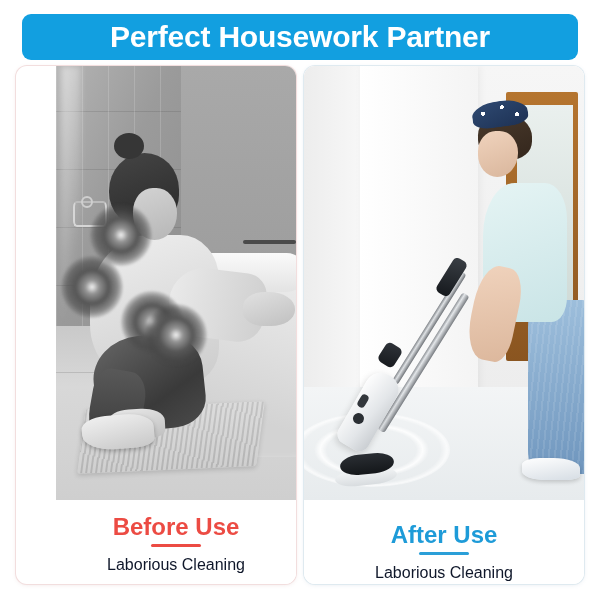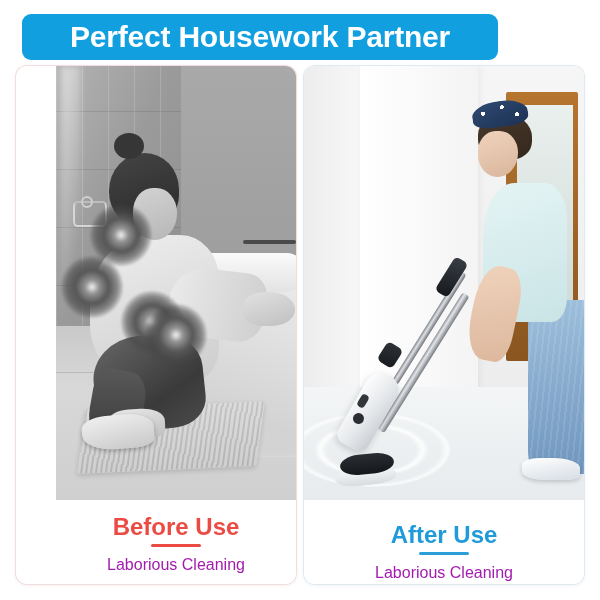--- a/index.html
+++ b/index.html
@@ -9,21 +9,21 @@
     background:#ffffff;
     font-family:"Liberation Sans", sans-serif;
     overflow:hidden;
   }
 
   #page { position:relative; width:600px; height:600px; background:#fff; }
 
   
   .banner {
     position:absolute; left:22px; top:14px;
-    width:476px; height:46px;
+    width:556px; height:46px;
     background:#129FE0;
     border-radius:9px;
     display:flex; align-items:center; justify-content:center;
   }
   .banner-title {
     color:#ffffff;
     font-size:30px;
     font-weight:bold;
     letter-spacing:-0.2px;
     white-space:nowrap;
@@ -329,21 +329,21 @@
     display:flex; flex-direction:column;
     align-items:center; justify-content:center;
     padding-top:4px;
   }
   .cap-title { font-size:24px; font-weight:bold; line-height:1.05; }
   .cap-title.red  { color:#EC4B43; }
   .cap-title.blue { color:#1E9BD8;margin-top:16px; }
   .cap-rule { width:50px; height:3px; border-radius:2px; margin:5px 0 9px; }
   .cap-rule.red  { background:#EC4B43; }
   .cap-rule.blue { background:#2A9FD8; }
-  .cap-sub { font-size:16px; color:#a21caf; }
+  .cap-sub { font-size:16px; color:#0f172a; }
 </style>
 </head>
 <body>
 
 <div id="page">
 
   <div class="banner">
     <div class="banner-title">Perfect Housework Partner</div>
   </div>
 

